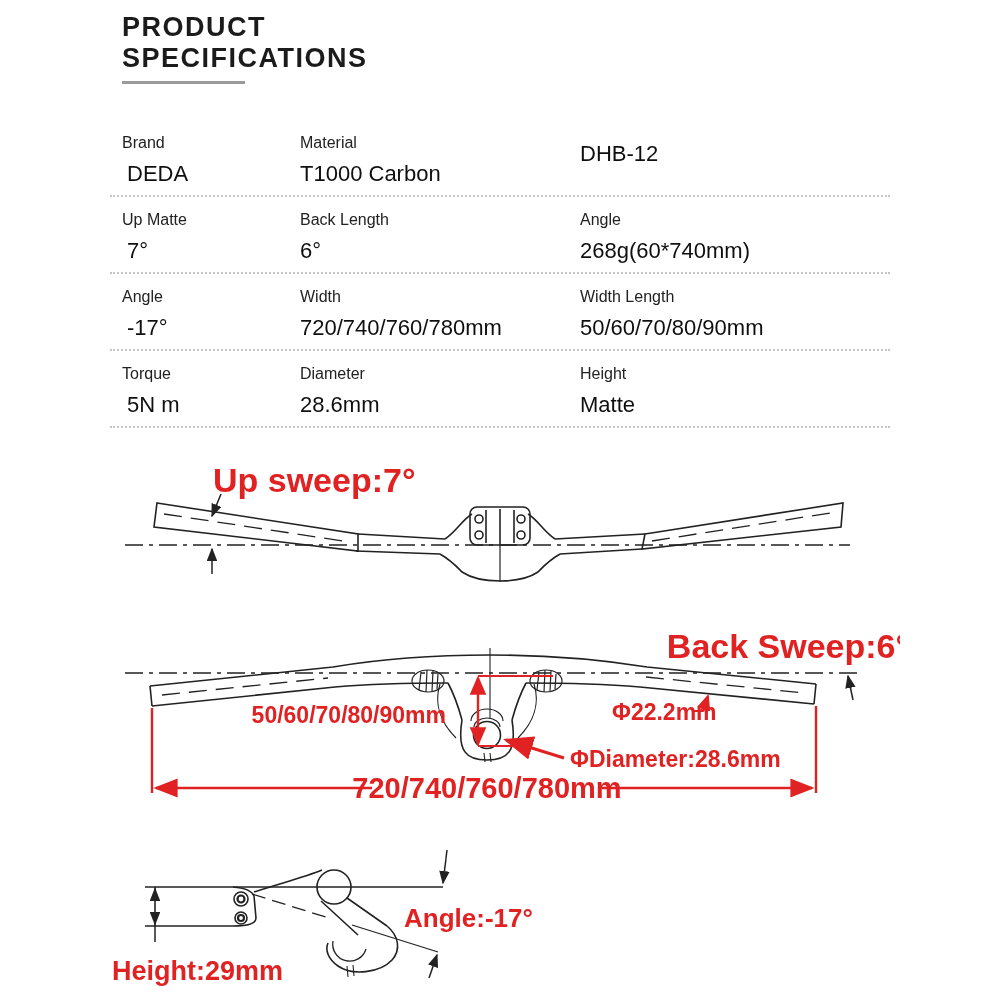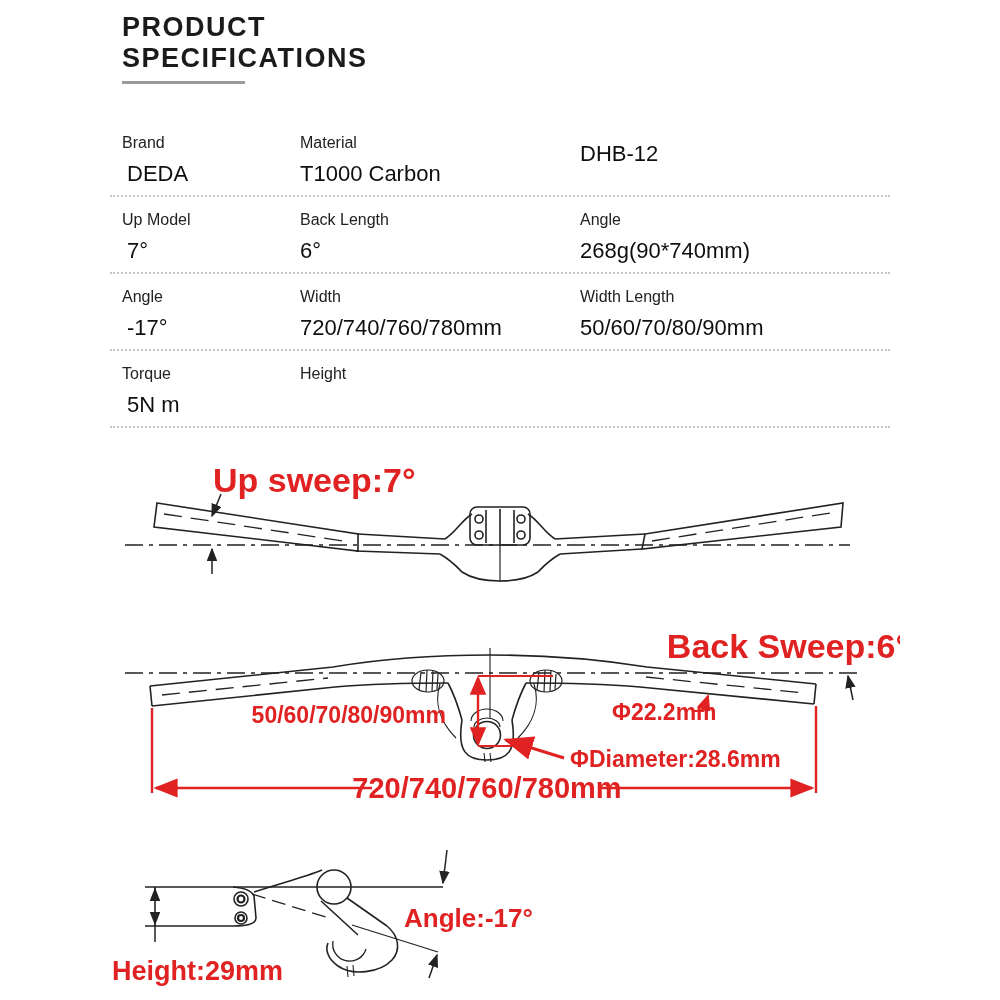--- a/index.html
+++ b/index.html
@@ -45,30 +45,30 @@
       <div class="cell c1">
         <div class="lbl">Material</div>
         <div class="val">T1000 Carbon</div>
       </div>
       <div class="cell c2">
         <div class="val">DHB-12</div>
       </div>
     </div>
     <div class="srow">
       <div class="cell c0">
-        <div class="lbl">Up Model</div>
+        <div class="lbl">Up Matte</div>
         <div class="val">7°</div>
       </div>
       <div class="cell c1">
         <div class="lbl">Back Length</div>
         <div class="val">6°</div>
       </div>
       <div class="cell c2">
         <div class="lbl">Angle</div>
-        <div class="val">268g(90*740mm)</div>
+        <div class="val">268g(60*740mm)</div>
       </div>
     </div>
     <div class="srow">
       <div class="cell c0">
         <div class="lbl">Angle</div>
         <div class="val">-17°</div>
       </div>
       <div class="cell c1">
         <div class="lbl">Width</div>
         <div class="val">720/740/760/780mm</div>
@@ -76,22 +76,27 @@
       <div class="cell c2">
         <div class="lbl">Width Length</div>
         <div class="val">50/60/70/80/90mm</div>
       </div>
     </div>
     <div class="srow">
       <div class="cell c0">
         <div class="lbl">Torque</div>
         <div class="val">5N m</div>
       </div>
+      <div class="cell c1">
+        <div class="lbl">Diameter</div>
+        <div class="val">28.6mm</div>
+      </div>
       <div class="cell c2">
         <div class="lbl">Height</div>
+        <div class="val">Matte</div>
       </div>
     </div>
   </div>
 
   <svg id="d1" class="dwg" width="800" height="150" viewBox="0 0 800 150">
     <defs>
       <marker id="ab1" markerWidth="9" markerHeight="7" refX="8" refY="3.5" orient="auto">
         <path d="M0,0 L9,3.5 L0,7 Z" fill="#222"></path>
       </marker>
     </defs>

